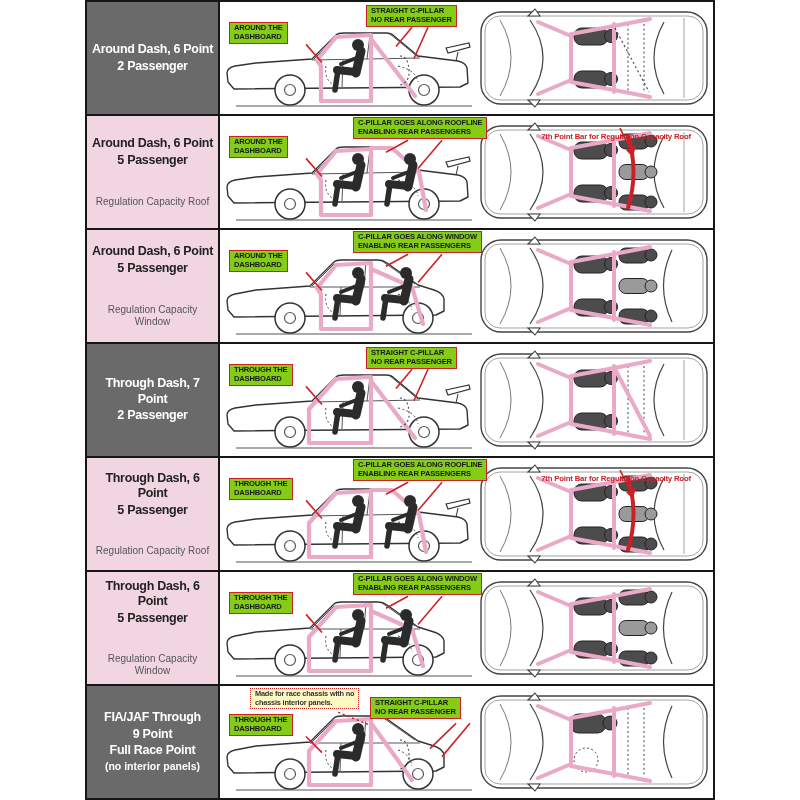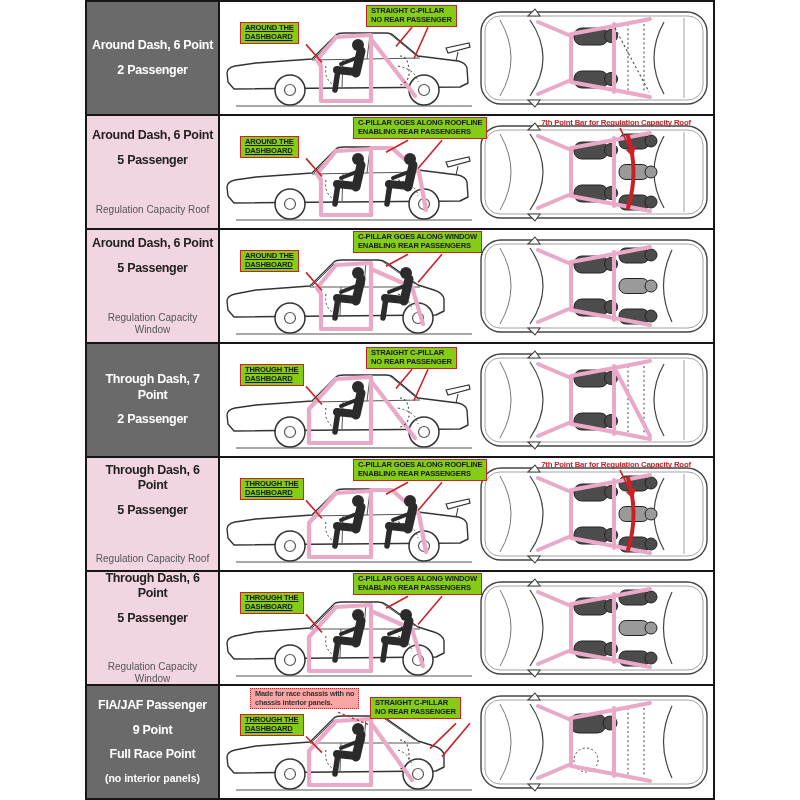--- a/index.html
+++ b/index.html
@@ -1,42 +1,42 @@
 <!DOCTYPE html>
 <html><head>
 <meta charset="utf-8">
 <style>
   html,body{margin:0;padding:0;background:#fff;}
   body{font-family:"Liberation Sans", sans-serif; width:800px; height:800px; position:relative; overflow:hidden;}
   .chart{position:absolute; left:85px; top:0; width:630px; height:800px; border:2px solid #161616; box-sizing:border-box; display:flex; flex-direction:column; background:#fff;}
   .row{flex:1 1 0; display:flex; border-bottom:2px solid #161616; min-height:0;}
   .row:last-child{border-bottom:none;}
-  .label-cell{width:133px; flex:0 0 133px; border-right:2px solid #161616; display:flex; flex-direction:column; align-items:center; justify-content:center; text-align:center; gap:9px; padding:0 3px; box-sizing:border-box;}
+  .label-cell{width:133px; flex:0 0 133px; border-right:2px solid #161616; display:flex; flex-direction:column; align-items:center; justify-content:center; text-align:center; gap:1px; padding:0 3px; box-sizing:border-box;}
   .label-cell.gray{background:#6a6a6a;}
   .label-cell.pink{background:#f1d5e1;}
   .label-cell .l1,.label-cell .l2{font-size:12.5px; font-weight:bold; letter-spacing:-0.3px; line-height:1.25;}
   .label-cell .l3{font-size:10px; line-height:1.2;margin-top:26px;}
   .label-cell .l4{font-size:10.5px; font-weight:bold; line-height:1.3;}
   .gray .l1,.gray .l2,.gray .l3,.gray .l4{color:#ffffff;}
   .pink .l1,.pink .l2{color:#222222;}
   .pink .l3{color:#555555;}
   .l1:empty,.l2:empty,.l3:empty,.l4:empty{display:none;}
   .content-cell{flex:1 1 auto; position:relative; background:#fff; overflow:hidden;}
   .side-svg{position:absolute; left:2px; top:8px; width:252px; height:100px; z-index:1;}
   .top-svg{position:absolute; left:258px; top:6px; width:233px; height:100px; z-index:1;}
   .overlay-svg{position:absolute; left:0; top:0; width:100%; height:100%; z-index:4; pointer-events:none;}
   .ann{position:absolute; background:#84cc16; border:1.8px solid #cc2127; padding:1px 4px 2px 4px; font-weight:bold; font-size:7.6px; line-height:1.15; color:#1a1a1a; letter-spacing:-0.2px; white-space:nowrap; z-index:5;}
   .ann span{display:block;}
-  .dash-box{left:20px; top:20px;text-decoration:underline;}
+  .dash-box{left:9px; top:20px;}
   .cp-straight .cpillar-box{left:146px; top:3px;}
   .cp-goes .cpillar-box{left:133px; top:1px;}
   .row-last .dash-box{top:28px;}
   .row-last .cpillar-box{left:150px; top:11px;}
-  .topnote{position:absolute; left:300px; top:2px; width:192px; text-align:center; color:#c92127; font-weight:bold; font-size:7.8px; letter-spacing:-0.2px; z-index:5; white-space:nowrap;}
-  .racenote{position:absolute; left:30px; top:2px; background:#fca5a5; border:1.6px dotted #cc2127; padding:1px 4px; font-weight:bold; font-size:7.4px; line-height:1.15; color:#333; letter-spacing:-0.2px; white-space:nowrap; z-index:6;}
+  .topnote{position:absolute; left:300px; top:16px; width:192px; text-align:center; color:#c92127; font-weight:bold; font-size:7.8px; letter-spacing:-0.2px; z-index:5; white-space:nowrap;}
+  .racenote{position:absolute; left:30px; top:2px; background:#fef9c3; border:1.6px dotted #cc2127; padding:1px 4px; font-weight:bold; font-size:7.4px; line-height:1.15; color:#333; letter-spacing:-0.2px; white-space:nowrap; z-index:6;}
   .racenote span{display:block;}
 </style>
 </head>
 <body>
 
 <div class="chart">
 
   <div class="row cp-straight">
     <div class="label-cell gray">
       <div class="l1">Around Dash, 6 Point</div>
@@ -426,21 +426,21 @@
         </div>
       <div class="ann cpillar-box">
           <span>C-PILLAR GOES ALONG WINDOW</span>
           <span>ENABLING REAR PASSENGERS</span>
         </div>
     </div>
   </div>
 
   <div class="row cp-straight row-last">
     <div class="label-cell gray">
-      <div class="l1">FIA/JAF Passenger</div>
+      <div class="l1">FIA/JAF Through</div>
       <div class="l2">9 Point</div>
       <div class="l1">Full Race Point</div>
       <div class="l4">(no interior panels)</div>
     </div>
     <div class="content-cell">
       <svg class="side-svg" viewBox="0 0 252 100">
           <line x1="14" y1="96" x2="250" y2="96" stroke="#555" stroke-width="1.2"></line>
           <path d="M6,72 L5,63 Q5,58 13,56 L34,52 L88,48 L112,24 Q114,22 120,22 L156,22 Q161,22 165,25 L196,47 L212,52 Q221,55 222,61 L222,73 L214,77 L12,79 Z" fill="#fff" stroke="#333" stroke-width="1.4" stroke-linejoin="round"></path>
          <path d="M90,48 L112,26 M88,49 L198,49 M144,23.5 L142,48.5 M160,23 L193,46 M119,49 L118,77" fill="none" stroke="#555" stroke-width="1"></path>
           <circle cx="68" cy="80" r="15" fill="#fff" stroke="#333" stroke-width="1.5"></circle>

